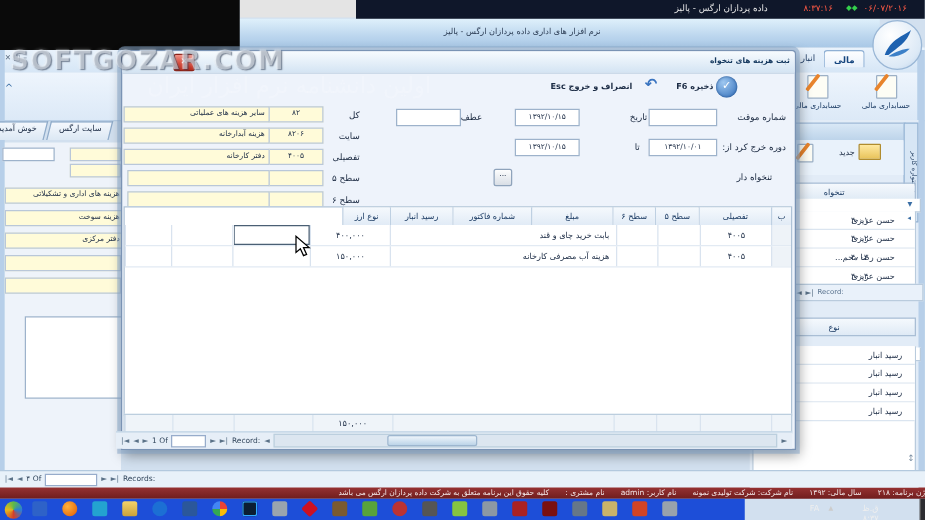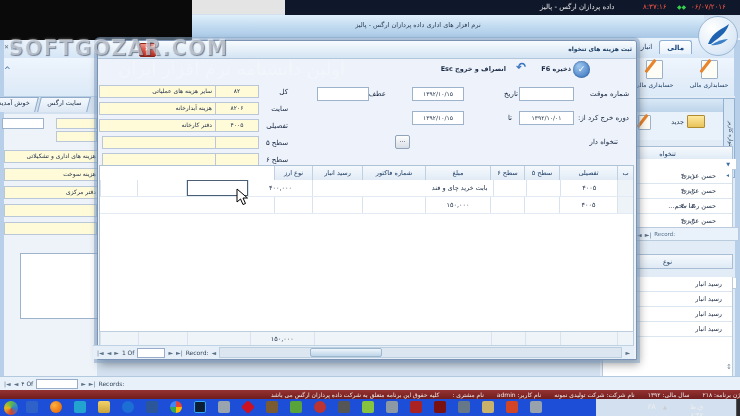--- a/index.html
+++ b/index.html
@@ -281,20 +281,21 @@
         <span class="cell c5">۴۰۰,۰۰۰</span>
         <span class="cell c6" style="box-shadow:inset 0 0 0 1px #4a5f74;background:#fff"></span>
         <span class="cell c7"></span>
         <span class="cell c8"></span>
       </div>
       <div style="display:flex;height:16px;border-bottom:1px solid #e2eaf3">
         <span class="cell c0" style="background:#eef3f8"></span>
         <span class="cell c1">۴۰۰۵</span>
         <span class="cell c2"></span>
         <span class="cell c3"></span>
+        <span class="cell c4" style="justify-content:flex-start;padding-right:5px">هزینه آب مصرفی کارخانه</span>
         <span class="cell c5">۱۵۰,۰۰۰</span>
         <span class="cell c6"></span>
         <span class="cell c7"></span>
         <span class="cell c8"></span>
       </div>
     </div>
 
     <div class="abs" style="right:2px;top:290px;width:533px;height:14px;background:#eff4f9;border:1px solid #bccede;display:flex">
       <span class="cell c0"></span>
         <span class="cell c1"></span>

